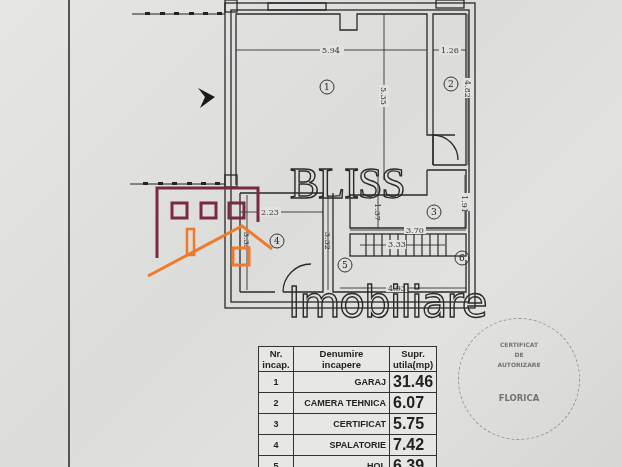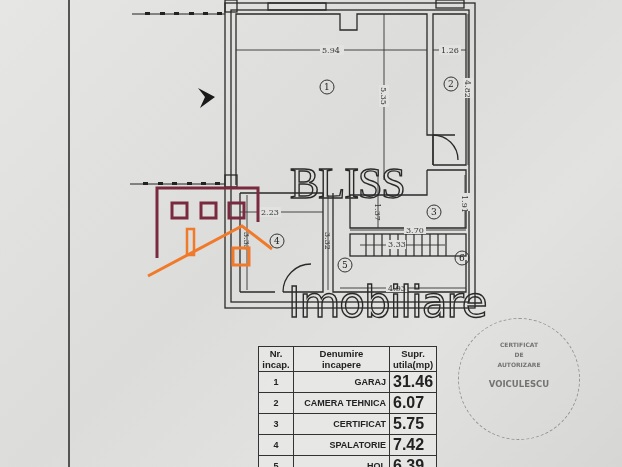--- a/index.html
+++ b/index.html
@@ -216,14 +216,14 @@
       <td class="name">HOL</td>
       <td class="area">6.39</td>
     </tr>
   </tbody>
 </table>
 
 <div class="stamp">
   <div class="s-text" style="top:22px;font-size:6px;">CERTIFICAT</div>
   <div class="s-text" style="top:32px;font-size:6px;">DE</div>
   <div class="s-text" style="top:42px;font-size:6px;">AUTORIZARE</div>
-  <div class="s-text" style="top:60px;font-size:8.5px;">VOICULESCU</div>
+  <div class="s-text" style="top:74px;font-size:8.5px;">FLORICA</div>
 </div>
 
 </body></html>

